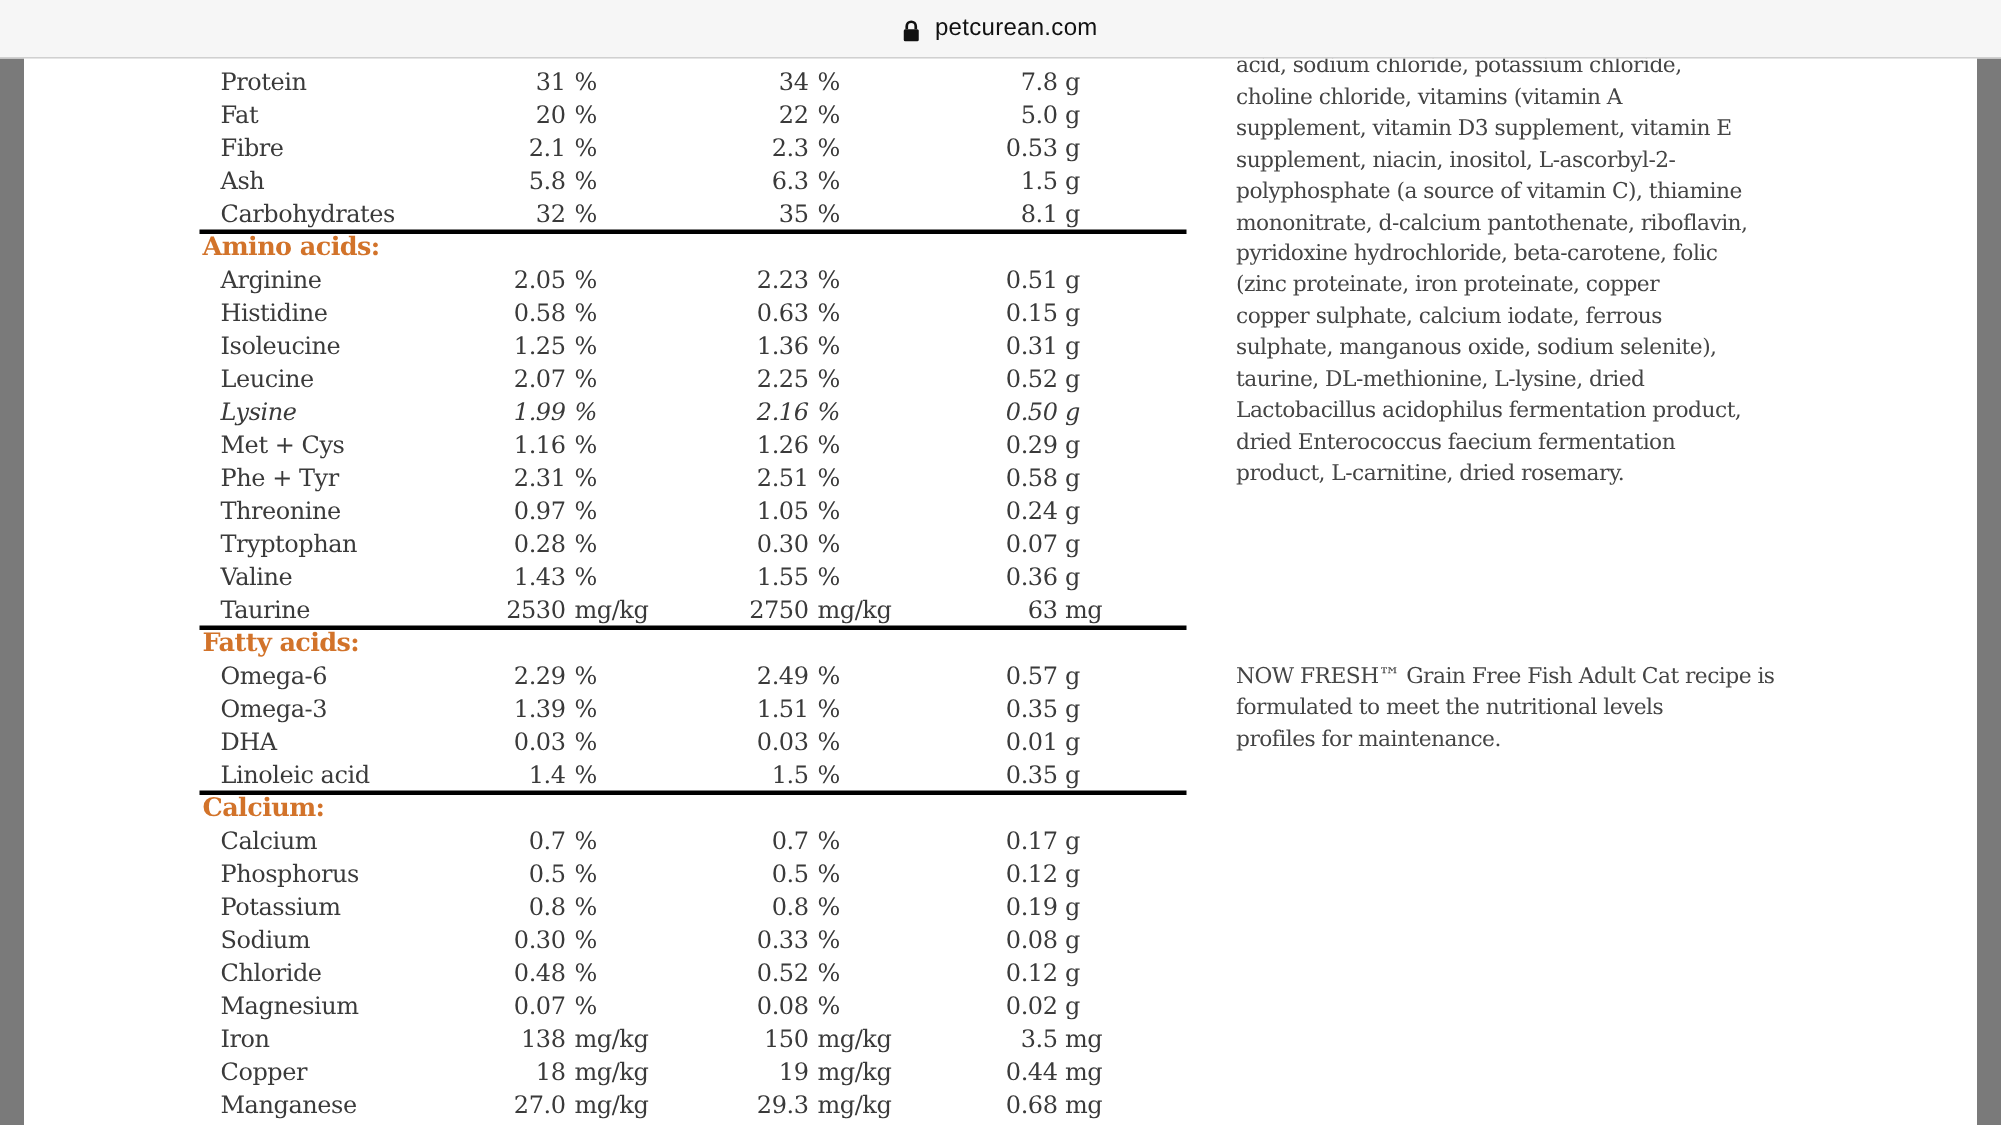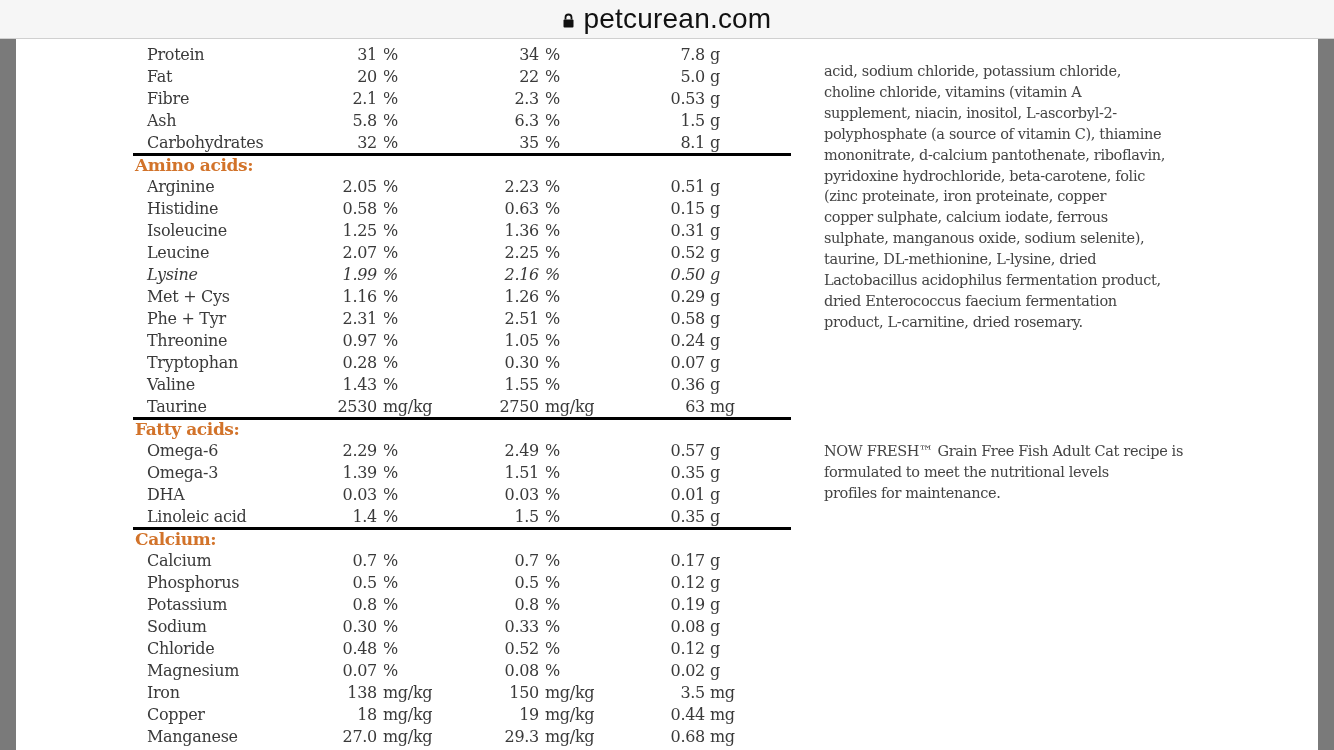--- a/index.html
+++ b/index.html
@@ -11,21 +11,21 @@
     }
     .urlbar {
       position: absolute; left: 0; top: 0; width: 1334px; height: 38px;
       background: #f6f6f6; border-bottom: 1px solid #d0d0d0;
       display: flex; align-items: center; justify-content: center;
       z-index: 5;
     }
     .urlbar .lock { width: 11px; height: 15px; margin-right: 10px; position: relative; top: 1px; }
     .urlbar .domain {
       font-family: "Liberation Sans", "DejaVu Sans", sans-serif;
-      font-size: 28px; color: #111; letter-spacing: 0.2px;
+      font-size: 16px; color: #111; letter-spacing: 0.2px;
     }
     .page {
       position: absolute; left: 16px; top: 38px; width: 1302px; height: 712px;
       background: #ffffff; overflow: hidden;
     }
     .table-area { position: absolute; left: 117px; top: 0; width: 660px; }
     .row {
       position: absolute; left: 12px; height: 22px; width: 660px;
       font-size: 16px; line-height: 22px; letter-spacing: -0.3px;
     }
@@ -38,21 +38,21 @@
     .row .u3 { position: absolute; left: 565px; top: 0; white-space: nowrap; }
     .heading {
       position: absolute; left: 2px; font-size: 17px; line-height: 22px;
       color: #d2732a; font-weight: bold; letter-spacing: -0.4px; text-align: center;
     }
     .rule { position: absolute; left: 0; width: 658px; height: 3px; background: #000; }
     .right-col {
       position: absolute; left: 808px; width: 370px;
       font-size: 14.5px; line-height: 20.9px; color: #444; letter-spacing: -0.35px;
     }
-    .ingredients { top: -4px; margin-top: 27px; }
+    .ingredients { top: -4px; }
     .statement { top: 403px; }
   </style>
 </head>
 <body>
 
 <div class="urlbar">
   <svg class="lock" viewBox="0 0 11 15">
     <path d="M2.5 6.5 V4.5 A3 3 0 0 1 8.5 4.5 V6.5" fill="none" stroke="#111" stroke-width="1.8"></path>
     <rect x="0.5" y="6.5" width="10" height="8" rx="1" fill="#111"></rect>
   </svg>
@@ -326,20 +326,21 @@
         <span class="v2">29.3</span>
         <span class="u2">mg/kg</span>
         <span class="v3">0.68</span>
         <span class="u3">mg</span>
       </div>
     </div>
 
   <div class="right-col ingredients" id="ingredients">
       <div>acid, sodium chloride, potassium chloride,</div>
       <div>choline chloride, vitamins (vitamin A</div>
+      <div>supplement, vitamin D3 supplement, vitamin E</div>
       <div>supplement, niacin, inositol, L-ascorbyl-2-</div>
       <div>polyphosphate (a source of vitamin C), thiamine</div>
       <div>mononitrate, d-calcium pantothenate, riboflavin,</div>
       <div>pyridoxine hydrochloride, beta-carotene, folic</div>
       <div>(zinc proteinate, iron proteinate, copper</div>
       <div>copper sulphate, calcium iodate, ferrous</div>
       <div>sulphate, manganous oxide, sodium selenite),</div>
       <div>taurine, DL-methionine, L-lysine, dried</div>
       <div>Lactobacillus acidophilus fermentation product,</div>
       <div>dried Enterococcus faecium fermentation</div>

